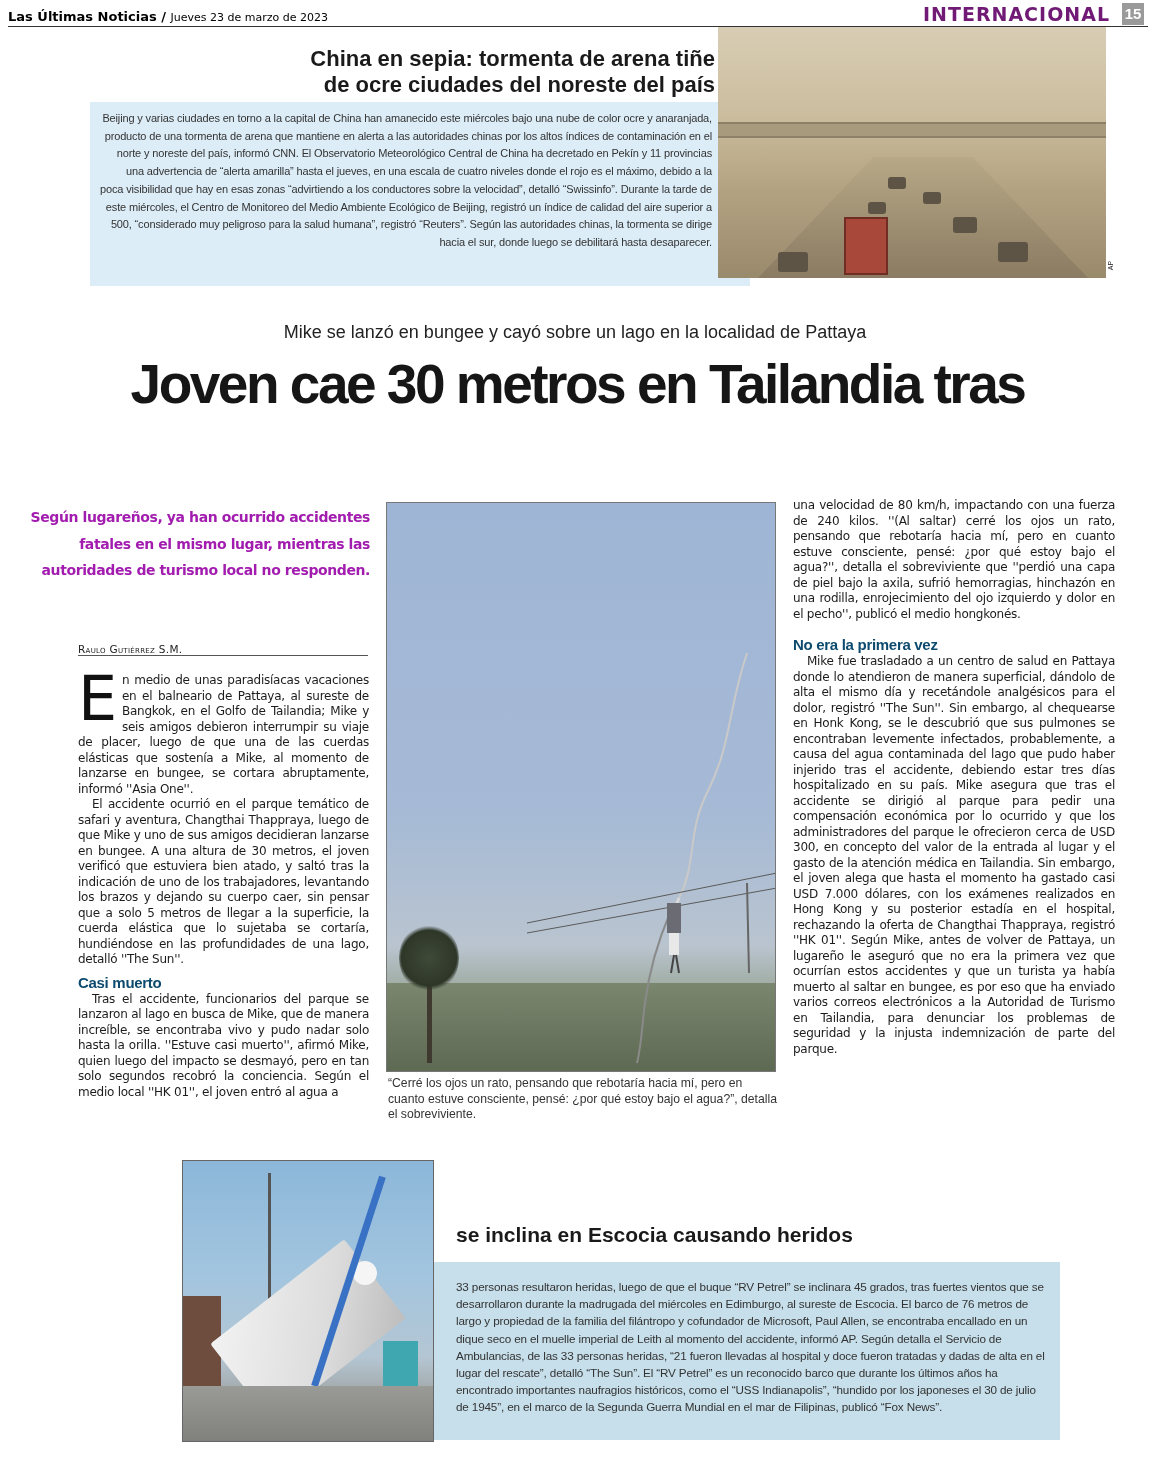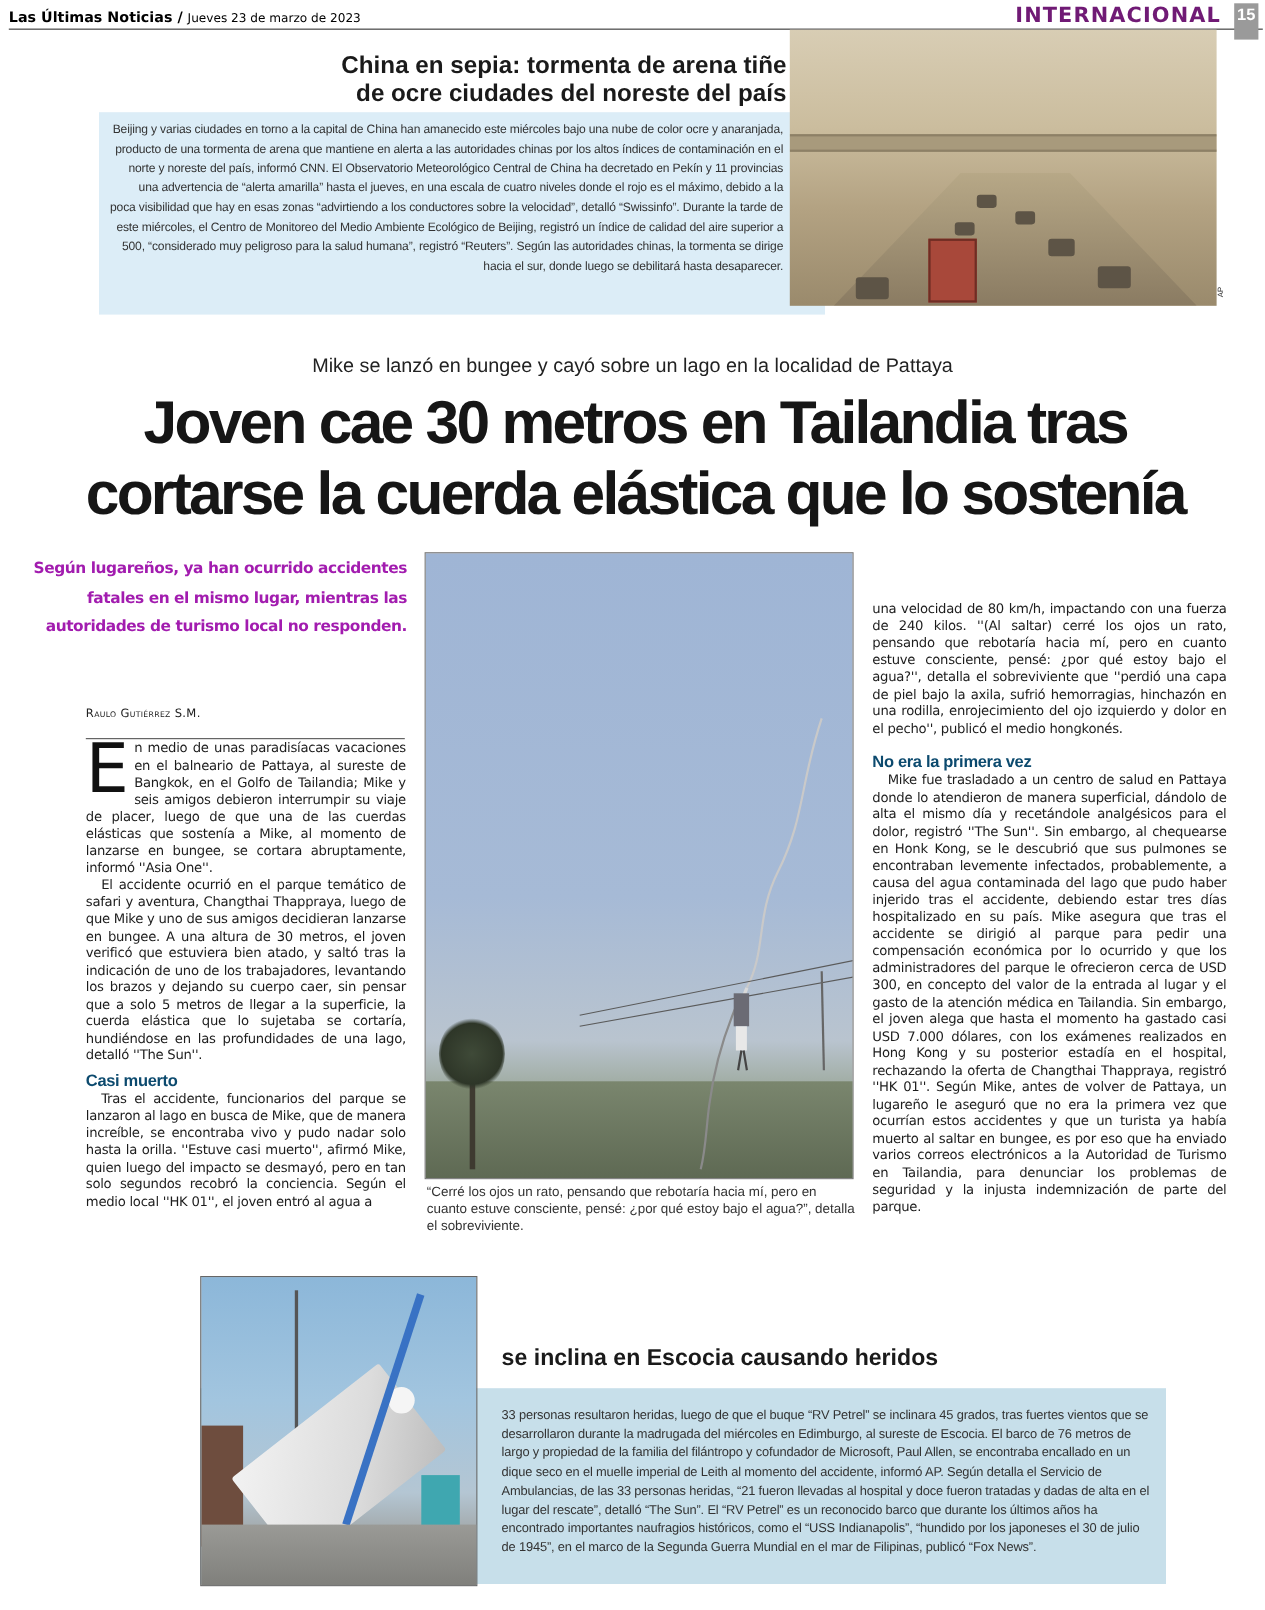--- a/index.html
+++ b/index.html
@@ -4,47 +4,47 @@
   <style>
     * { box-sizing: border-box; margin: 0; padding: 0; }
     html, body { width: 1150px; height: 1464px; background: #ffffff; overflow: hidden; }
     body { position: relative; font-family: "Liberation Sans", sans-serif; color: #1a1a1a; }
 
     
     .masthead { position: absolute; left: 8px; top: 5px; width: 1140px; height: 22px; border-bottom: 1.5px solid #333; }
     .masthead .paper { position: absolute; left: 0; top: 4px; font-family: "DejaVu Sans", sans-serif; font-weight: bold; font-size: 13px; color: #000000; }
     .masthead .date { font-family: "DejaVu Sans", sans-serif; font-weight: normal; font-size: 11px; }
     .masthead .section { position: absolute; right: 38px; top: -2px; font-family: "DejaVu Sans", sans-serif; font-weight: 900; font-size: 19px; letter-spacing: 1px; color: #701a75; }
-    .masthead .pagenum { position: absolute; right: 4px; top: -2px; width: 22px; height: 33px; background: #9a9a9a; color: #fff; font-weight: bold; font-size: 15px; text-align: center; line-height: 22px; font-family: "Liberation Sans", sans-serif; }
+    .masthead .pagenum { position: absolute; right: 4px; top: -2px; width: 22px; height: 22px; background: #9a9a9a; color: #fff; font-weight: bold; font-size: 15px; text-align: center; line-height: 22px; font-family: "Liberation Sans", sans-serif; }
 
     
     .china-box { position: absolute; left: 90px; top: 102px; width: 660px; height: 184px; background: #dcedf7; }
     .china-title { position: absolute; left: 120px; top: 46px; width: 595px; text-align: right; font-family: "Liberation Sans", sans-serif; font-weight: bold; font-size: 22px; line-height: 26px; color: #1a1a1a; }
     .china-body { position: absolute; left: 100px; top: 110px; width: 612px; text-align: right; font-family: "Liberation Sans", sans-serif; font-size: 11px; line-height: 17.7px; color: #333; font-stretch: condensed; letter-spacing: -0.15px; }
     .china-photo { position: absolute; left: 718px; top: 27px; width: 388px; height: 251px; overflow: hidden;
       background: linear-gradient(180deg, #d8cdb4 0%, #cbbd9e 35%, #b3a282 65%, #9a8a6c 100%); }
     .china-photo .bridge { position: absolute; left: 0; top: 95px; width: 100%; height: 16px; background: #a89a7c; border-top: 2px solid #8d8066; border-bottom: 2px solid #8d8066; }
     .china-photo .road { position: absolute; left: 40px; top: 130px; width: 330px; height: 121px; background: linear-gradient(180deg, #b7a887 0%, #8a7b62 100%); clip-path: polygon(35% 0, 65% 0, 100% 100%, 0 100%); }
     .china-photo .bus { position: absolute; left: 126px; top: 190px; width: 44px; height: 58px; background: #a8483a; border: 2px solid #6f2d24; }
     .china-photo .car { position: absolute; width: 18px; height: 12px; background: #5d5446; border-radius: 3px; }
     .credit-ap { position: absolute; left: 1106px; top: 262px; font-size: 7px; transform: rotate(-90deg); color: #222; }
 
     
     .kicker { position: absolute; left: 0; top: 322px; width: 1150px; text-align: center; font-family: "Liberation Sans", sans-serif; font-size: 18px; color: #222; font-stretch: condensed; }
     .headline { position: absolute; left: 20px; top: 352px; width: 1115px; text-align: center; font-family: "Liberation Sans", sans-serif; font-weight: bold; font-size: 55px; line-height: 64px; letter-spacing: -2.5px; color: #161616; }
 
     .deck { position: absolute; left: 20px; top: 504px; width: 350px; text-align: right; font-family: "DejaVu Sans", sans-serif; font-weight: bold; font-size: 14px; line-height: 26.5px; color: #a21caf; letter-spacing: -0.4px; }
-    .byline { position: absolute; left: 78px; top: 643px; width: 290px; border-bottom: 1px solid #555; padding-bottom: 16px; font-family: "DejaVu Sans", sans-serif; font-size: 10.5px; letter-spacing: 0.3px; color: #222; font-variant: small-caps; }
+    .byline { position: absolute; left: 78px; top: 643px; width: 290px; border-bottom: 1px solid #555; padding-bottom: 0; font-family: "DejaVu Sans", sans-serif; font-size: 10.5px; letter-spacing: 0.3px; color: #222; font-variant: small-caps; }
 
     .col { position: absolute; font-family: "DejaVu Sans", sans-serif; font-size: 12px; line-height: 15.5px; color: #1c1c1c; text-align: justify; letter-spacing: -0.25px; }
     .col p { text-indent: 14px; }
     .col p.noindent { text-indent: 0; }
     .col h3 { font-family: "Liberation Sans", sans-serif; font-weight: bold; font-size: 15px; line-height: 18px; margin-top: 6px; letter-spacing: -0.3px; color: #0c4a6e; }
     .col-left { left: 78px; top: 673px; width: 291px; }
-    .col-right { left: 793px; top: 498px; width: 322px; margin-top: 48px; }
+    .col-right { left: 793px; top: 498px; width: 322px; }
     .dropcap { float: left; font-family: "DejaVu Sans", sans-serif; font-size: 62px; line-height: 48px; margin: 2px 5px -2px 0; color: #111; }
 
     .bungee-photo { position: absolute; left: 386px; top: 502px; width: 390px; height: 370px; }
     .bungee-photo .frame { position: absolute; left: 0; top: 0; width: 390px; height: 572px; border: 1px solid #777;
       background: linear-gradient(180deg, #9fb5d5 0%, #a6bad6 55%, #b9c4cf 78%, #8f9c84 90%, #6d7563 100%); overflow: hidden; }
     .bungee-photo .palm { position: absolute; left: 12px; top: 420px; width: 60px; height: 70px; border-radius: 50%; background: radial-gradient(circle, #3f4a38 0%, #2e3628 60%, transparent 70%); }
     .bungee-photo .trunk { position: absolute; left: 40px; top: 470px; width: 5px; height: 90px; background: #3e3a30; }
     .bungee-photo .tree-line { position: absolute; left: 0; top: 480px; width: 390px; height: 92px; background: linear-gradient(180deg, #7a866e 0%, #5d6852 100%); }
     .bungee-photo svg { position: absolute; left: 0; top: 0; }
     .caption { position: absolute; left: 388px; top: 1076px; width: 392px; font-family: "Liberation Sans", sans-serif; font-size: 12.2px; line-height: 15.5px; color: #333; }
@@ -89,21 +89,20 @@
   <div class="car" style="left:235px;top:190px;width:24px;height:16px"></div>
   <div class="car" style="left:280px;top:215px;width:30px;height:20px"></div>
   <div class="car" style="left:60px;top:225px;width:30px;height:20px"></div>
   <div class="bus"></div>
 </div>
 <div class="credit-ap">AP</div>
 
 <div class="kicker">Mike se lanzó en bungee y cayó sobre un lago en la localidad de Pattaya</div>
 <div class="headline">
   <div>Joven cae 30 metros en Tailandia tras</div>
-  <div>cortarse la cuerda elástica que lo sostenía</div>
 </div>
 
 <div class="deck">Según lugareños, ya han ocurrido accidentes fatales en el mismo lugar, mientras las autoridades de turismo local no responden.</div>
 <div class="byline">Raulo Gutiérrez S.M.</div>
 
 <div class="col col-left">
   <p class="noindent"><span class="dropcap">E</span><span>n medio de unas paradisíacas vacaciones en el balneario de Pattaya, al sureste de Bangkok, en el Golfo de Tailandia; Mike y seis amigos debieron interrumpir su viaje de placer, luego de que una de las cuerdas elásticas que sostenía a Mike, al momento de lanzarse en bungee, se cortara abruptamente, informó ''Asia One''.</span></p>
   <p>El accidente ocurrió en el parque temático de safari y aventura, Changthai Thappraya, luego de que Mike y uno de sus amigos decidieran lanzarse en bungee. A una altura de 30 metros, el joven verificó que estuviera bien atado, y saltó tras la indicación de uno de los trabajadores, levantando los brazos y dejando su cuerpo caer, sin pensar que a solo 5 metros de llegar a la superficie, la cuerda elástica que lo sujetaba se cortaría, hundiéndose en las profundidades de una lago, detalló ''The Sun''.</p>
   <h3>Casi muerto</h3>
   <p>Tras el accidente, funcionarios del parque se lanzaron al lago en busca de Mike, que de manera increíble, se encontraba vivo y pudo nadar solo hasta la orilla. ''Estuve casi muerto'', afirmó Mike, quien luego del impacto se desmayó, pero en tan solo segundos recobró la conciencia. Según el medio local ''HK 01'', el joven entró al agua a</p>

